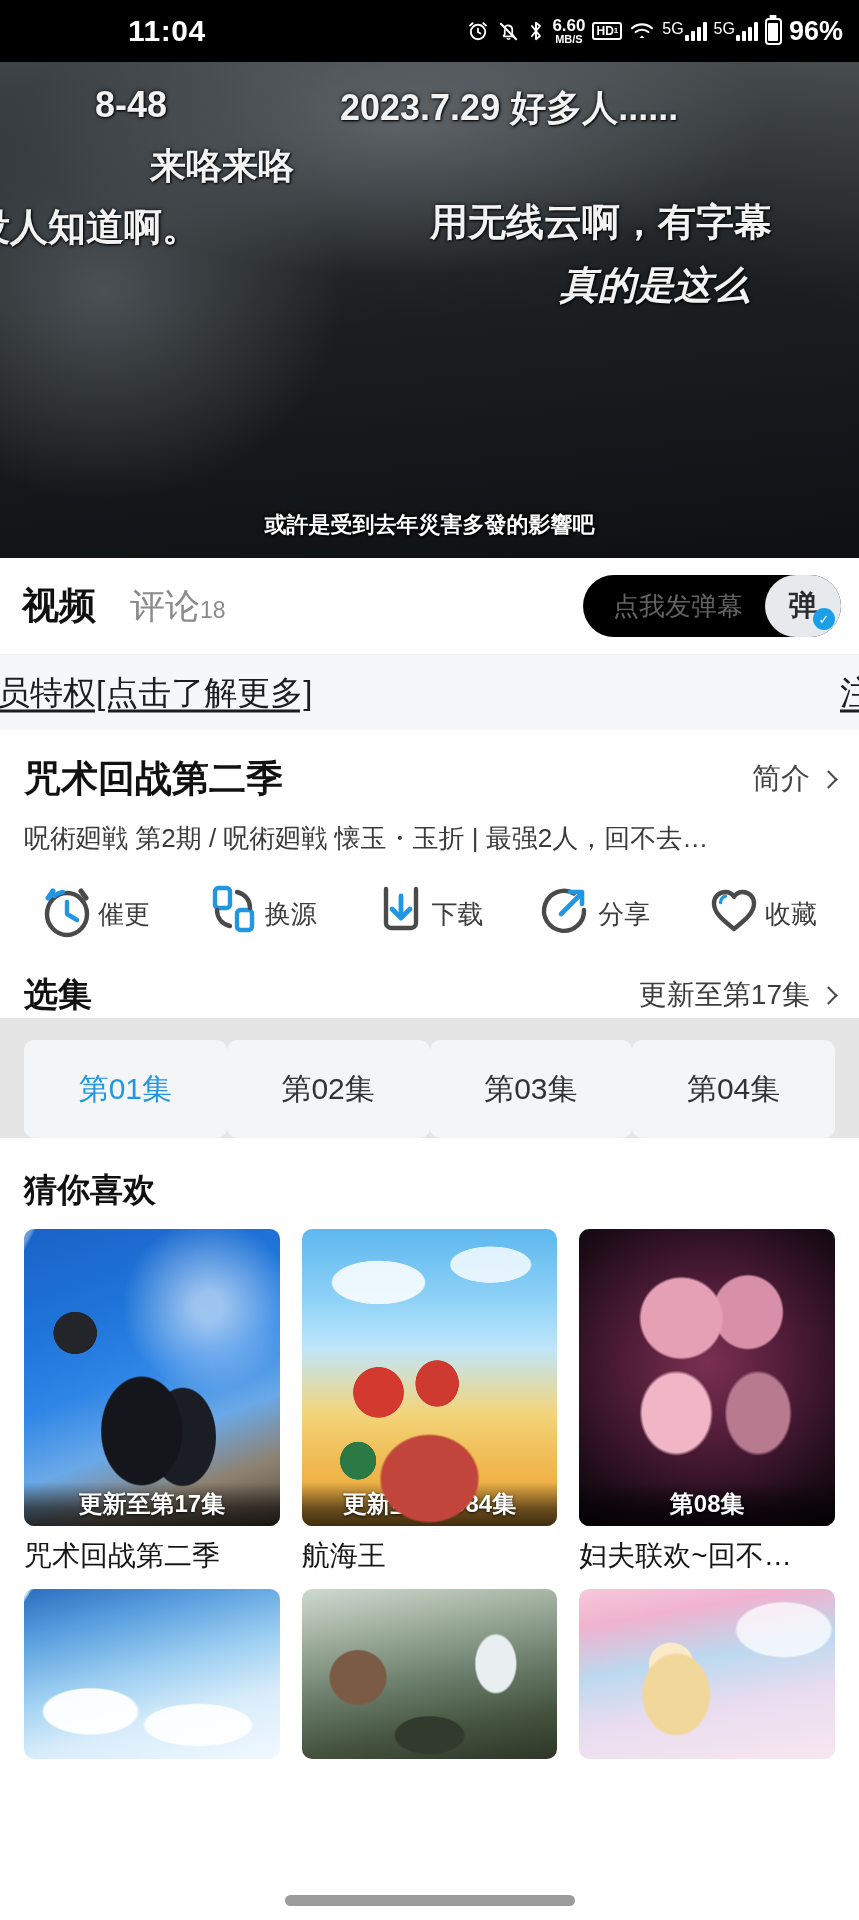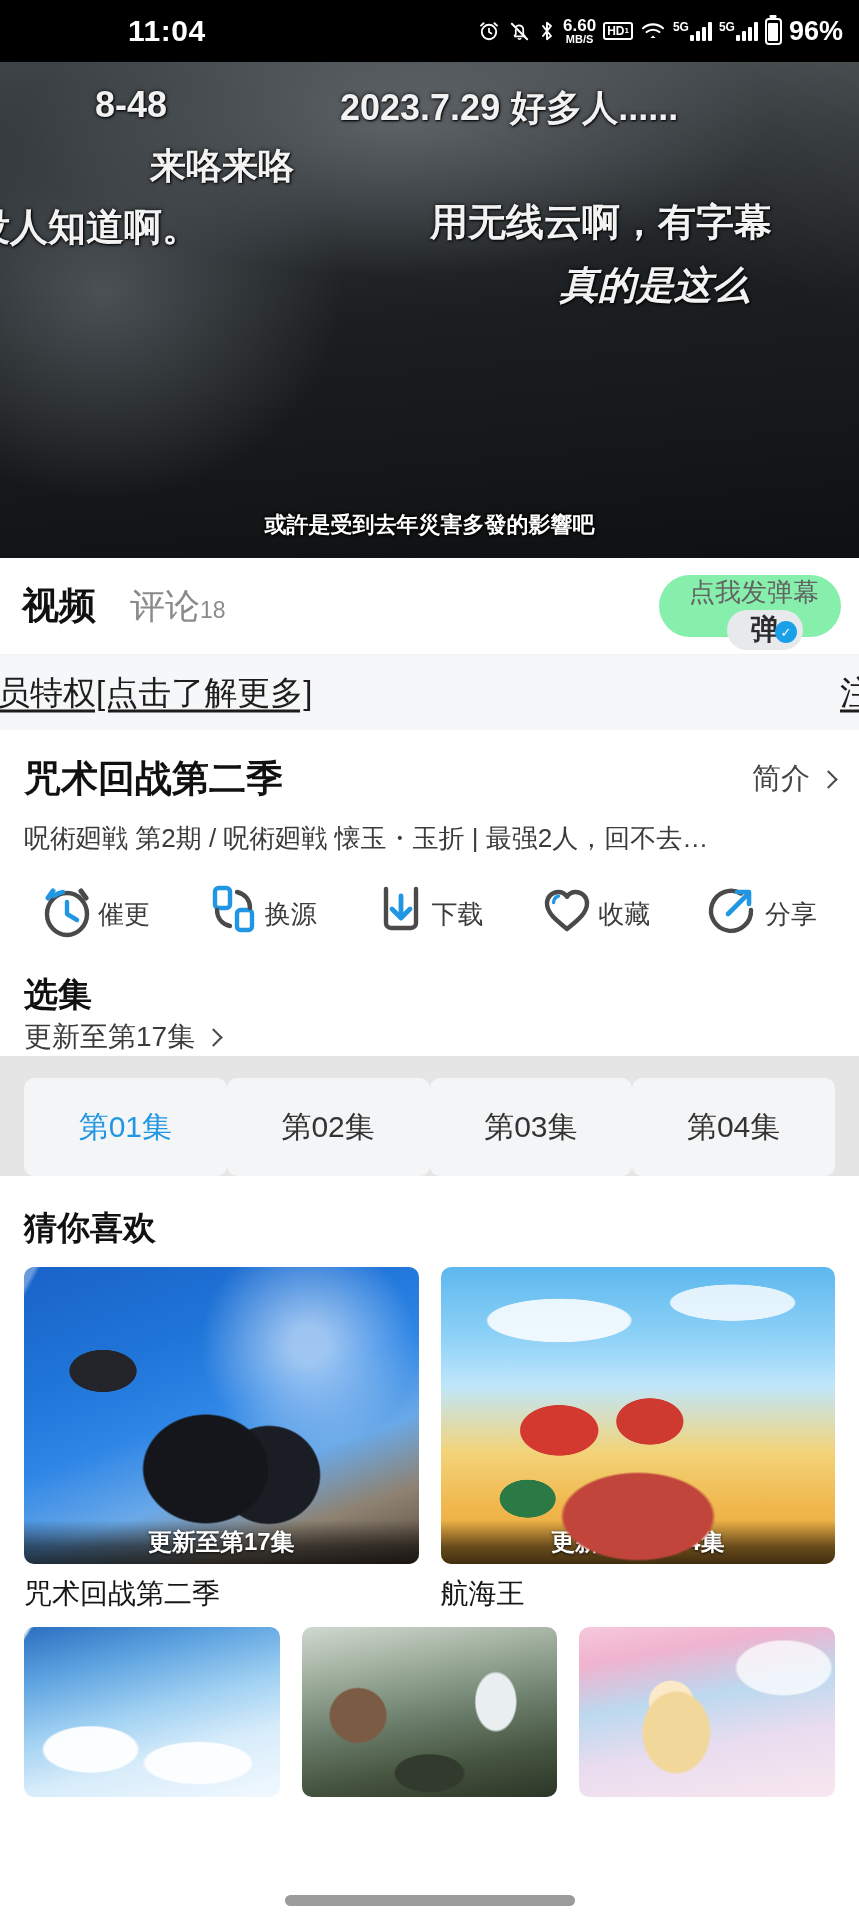--- a/index.html
+++ b/index.html
@@ -25,21 +25,21 @@
   .hd-box{
     border:2px solid #fff; border-radius:3px; font-size:12px; font-weight:700;
     padding:1px 2px; line-height:1; display:flex; align-items:center;
   }
   .hd-box sup{ font-size:8px; }
   .sig{ display:flex; align-items:flex-end; gap:2px; height:20px; }
   .sig i{ display:block; width:4px; background:#fff; border-radius:1px; }
   .sig i:nth-child(1){height:6px}.sig i:nth-child(2){height:10px}
   .sig i:nth-child(3){height:14px}.sig i:nth-child(4){height:19px}
   .sig-wrap{ display:flex; align-items:flex-start; gap:1px; }
-  .sig-wrap .g5{ font-size:12px; font-weight:700; line-height:1; }
+  .sig-wrap .g5{ font-size:16px; font-weight:400; line-height:1; }
   .batt{
     width:17px;height:27px;border:2px solid #fff;border-radius:4px;position:relative;
     display:flex;align-items:flex-end;padding:1.5px;
   }
   .batt:before{content:"";position:absolute;top:-5px;left:50%;transform:translateX(-50%);
     width:7px;height:3px;background:#fff;border-radius:1px;}
   .batt i{display:block;width:100%;height:92%;background:#fff;border-radius:1px;}
   .sb-pct{ font-size:27px; font-weight:600; }
 
   
@@ -68,21 +68,21 @@
   
   .tabbar{
     height:97px; display:flex; align-items:center; padding:0 22px;
     background:#fff; border-bottom:1px solid #f2f2f2; position:relative;
   }
   .tab{ font-size:35px; color:#8b8b8b; margin-right:34px; }
   .tab.active{ color:#111; font-weight:700; font-size:37px; }
   .tab .cnt{ font-size:23px; }
   .dm-input{
     position:absolute; right:18px; display:flex; align-items:center;
-    background:#86efac; border-radius:33px; height:62px; padding-left:30px;flex-direction:column;
+    background:#000000; border-radius:33px; height:62px; padding-left:30px;
   }
   .dm-ph{ font-size:26px; color:#636363; padding-right:22px; }
   .dm-btn{
     position:relative; height:62px; min-width:76px; background:#e7e9ec;
     border-radius:33px; display:flex; align-items:center; justify-content:center;
     font-size:29px; font-weight:700; color:#2c2c2c; padding:0 16px;
   }
   .dm-badge{
     position:absolute; right:6px; bottom:7px; width:22px; height:22px;
     border-radius:50%; background:#1aa0e8; display:flex; align-items:center;
@@ -113,22 +113,22 @@
   .subline{ margin-top:17px; font-size:26px; color:#3b3b3b; white-space:nowrap;
             overflow:hidden; text-overflow:ellipsis; }
 
   
   .actions{ display:flex; justify-content:space-between; padding:22px 36px 6px; background:#fff; }
   .act{ display:flex; flex-direction:row; align-items:center; width:120px; }
   .act .lbl{ margin-top:10px; font-size:26px; color:#3c3c3c; }
   .act svg{ display:block; }
 
   
-  .ep-head{ display:flex; align-items:flex-start; justify-content:space-between;
-            padding:26px 24px 0; background:#fff;flex-direction:column; }
+  .ep-head{ display:flex; align-items:center; justify-content:space-between;
+            padding:26px 24px 0; background:#fff; }
   .ep-head .h{ font-size:34px; font-weight:700; color:#111; }
   .ep-upd{ display:flex; align-items:center; gap:12px; font-size:28px; color:#3c3c3c; }
   .ep-list{ display:flex; padding:22px 24px 0; background:#e5e5e5; }
   .ep{
     flex:1; height:98px; background:#f4f5f6; border-radius:10px;
     display:flex; align-items:center; justify-content:center;
     font-size:30px; color:#333;
   }
   .ep.active{ color:#2196e3; }
 
@@ -372,36 +372,36 @@
         <path d="M31 18v21" stroke="#2196e3" stroke-width="4.8" stroke-linecap="round"></path>
         <path d="M22 31l9 9 9-9" fill="none" stroke="#2196e3" stroke-width="4.8" stroke-linecap="round" stroke-linejoin="round"></path>
       </svg>
     </span>
     <span class="lbl">下载</span>
   </div>
 
   <div class="act">
     <span>
       <svg width="62" height="62" viewBox="0 0 62 62">
-        <path d="M31 51C20 42 11 35 11 25.5 11 18.6 16.3 14 22.3 14c3.6 0 6.9 1.9 8.7 4.8C32.8 15.9 36.1 14 39.7 14 45.7 14 51 18.6 51 25.5 51 35 42 42 31 51z" fill="none" stroke="#4a4a4a" stroke-width="4.4" stroke-linejoin="round"></path>
-        <path d="M17.5 24.5c.3-3.2 2.4-5.6 5-6.3" fill="none" stroke="#2196e3" stroke-width="3.4" stroke-linecap="round"></path>
-      </svg>
-    </span>
-    <span class="lbl">收藏</span>
-  </div>
-
-  <div class="act">
-    <span>
-      <svg width="62" height="62" viewBox="0 0 62 62">
         <path d="M38 15.5A20 20 0 1 0 48 32" fill="none" stroke="#4a4a4a" stroke-width="4.4" stroke-linecap="round"></path>
         <path d="M25 36L45 16" stroke="#2196e3" stroke-width="4.6" stroke-linecap="round"></path>
         <path d="M34 14h12v12" fill="none" stroke="#2196e3" stroke-width="4.6" stroke-linecap="round" stroke-linejoin="round"></path>
       </svg>
     </span>
     <span class="lbl">分享</span>
+  </div>
+
+  <div class="act">
+    <span>
+      <svg width="62" height="62" viewBox="0 0 62 62">
+        <path d="M31 51C20 42 11 35 11 25.5 11 18.6 16.3 14 22.3 14c3.6 0 6.9 1.9 8.7 4.8C32.8 15.9 36.1 14 39.7 14 45.7 14 51 18.6 51 25.5 51 35 42 42 31 51z" fill="none" stroke="#4a4a4a" stroke-width="4.4" stroke-linejoin="round"></path>
+        <path d="M17.5 24.5c.3-3.2 2.4-5.6 5-6.3" fill="none" stroke="#2196e3" stroke-width="3.4" stroke-linecap="round"></path>
+      </svg>
+    </span>
+    <span class="lbl">收藏</span>
   </div>
 </div>
 
 <div class="ep-head">
   <div class="h">选集</div>
   <div class="ep-upd">
     <span>更新至第17集</span>
     <span class="chev"></span>
   </div>
 </div>
@@ -428,20 +428,26 @@
       <div class="badge">更新至第17集</div>
     </div>
     <div class="name">咒术回战第二季</div>
   </div>
   <div class="card">
     <div class="poster p-op">
       <div class="badge">更新至第1084集</div>
     </div>
     <div class="name">航海王</div>
   </div>
+  <div class="card">
+    <div class="poster p-ff">
+      <div class="badge">第08集</div>
+    </div>
+    <div class="name">妇夫联欢~回不…</div>
+  </div>
 </div>
 
 <div class="grid2">
   <div class="card">
     <div class="poster2 p-sky"></div>
   </div>
   <div class="card">
     <div class="poster2 p-fr"></div>
   </div>
   <div class="card">

